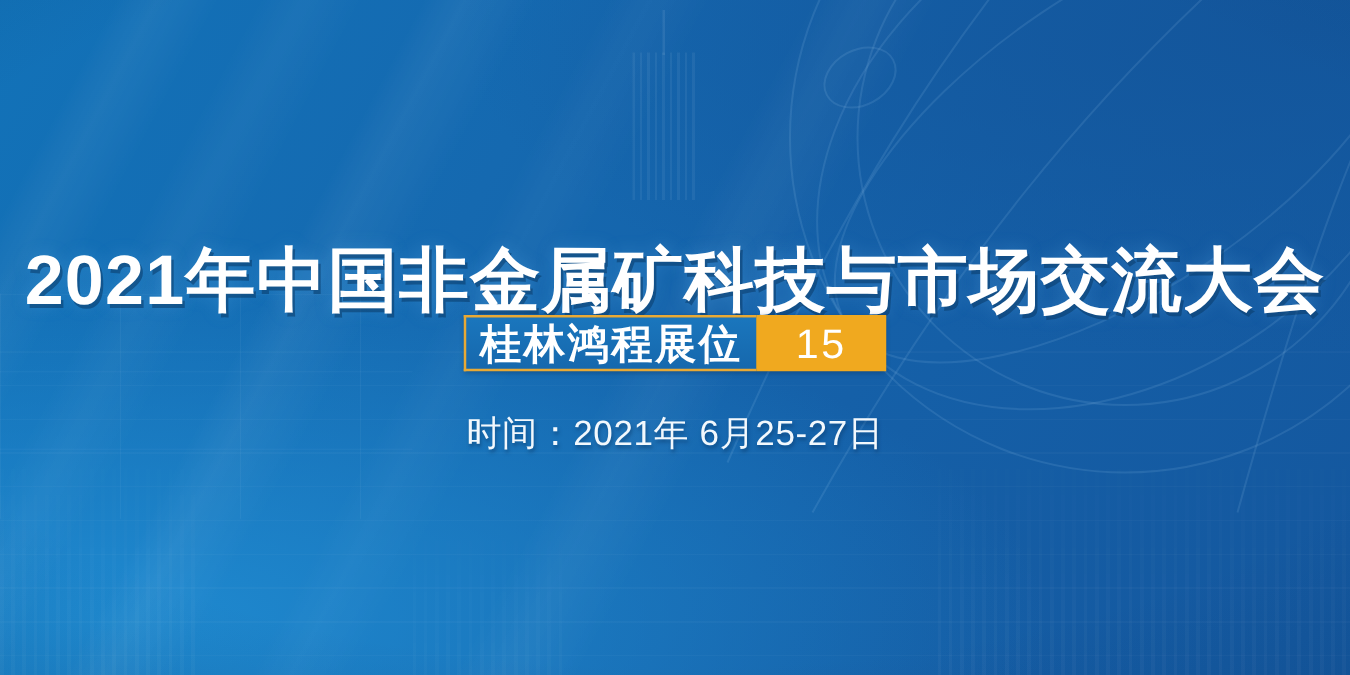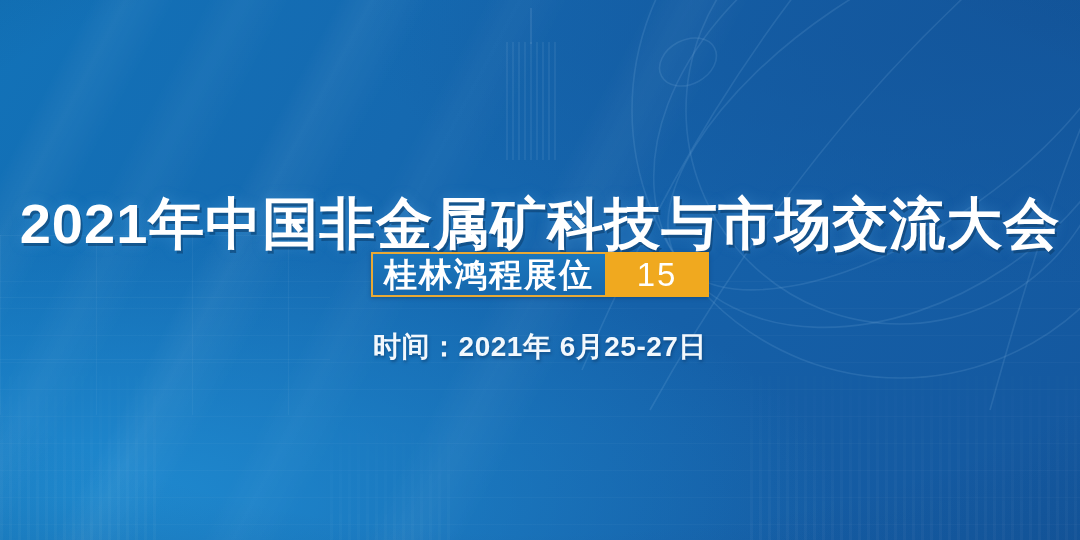--- a/index.html
+++ b/index.html
@@ -192,21 +192,21 @@
   .meta {
     position: absolute;
     top: 330px;
     left: 0; right: 0;
     display: flex;
     justify-content: center;
     align-items: baseline;
     gap: 30px;
     color: #f2f8fd;
     font-size: 28px;
-    font-weight: 700;
+    font-weight: 400;
     letter-spacing: 0.5px;
     line-height: 1.2;
     white-space: nowrap;
     text-shadow: 1px 2px 3px rgba(9,52,96,0.5);
   }
 </style>
 </head>
 <body>
 
 <div class="banner">

